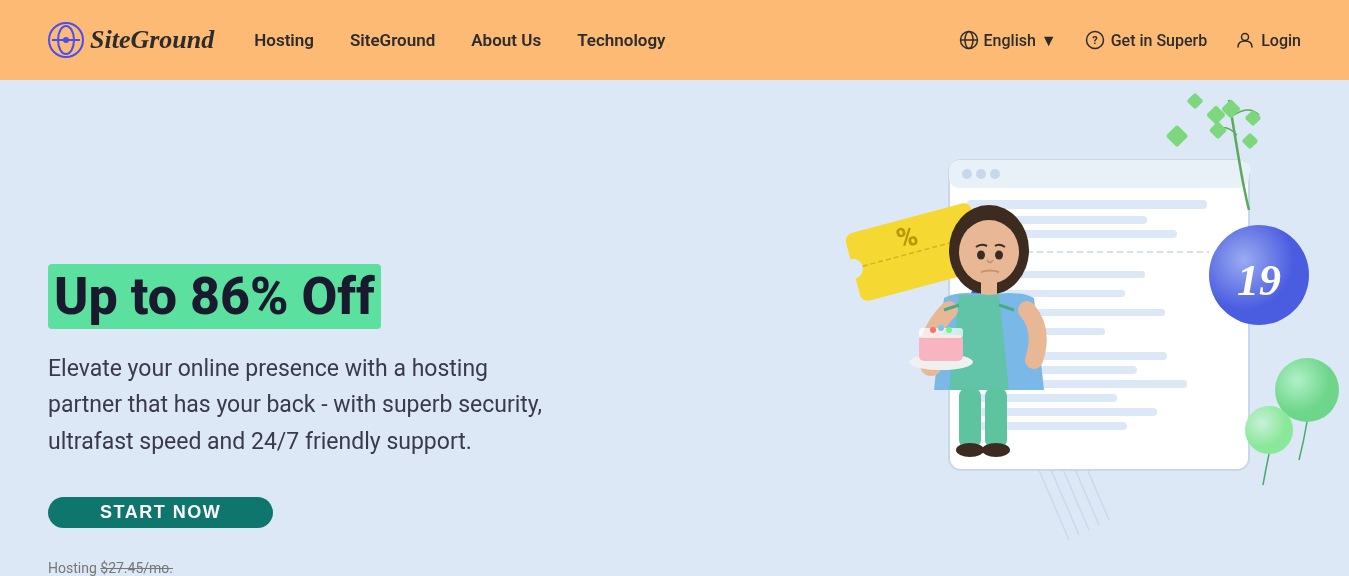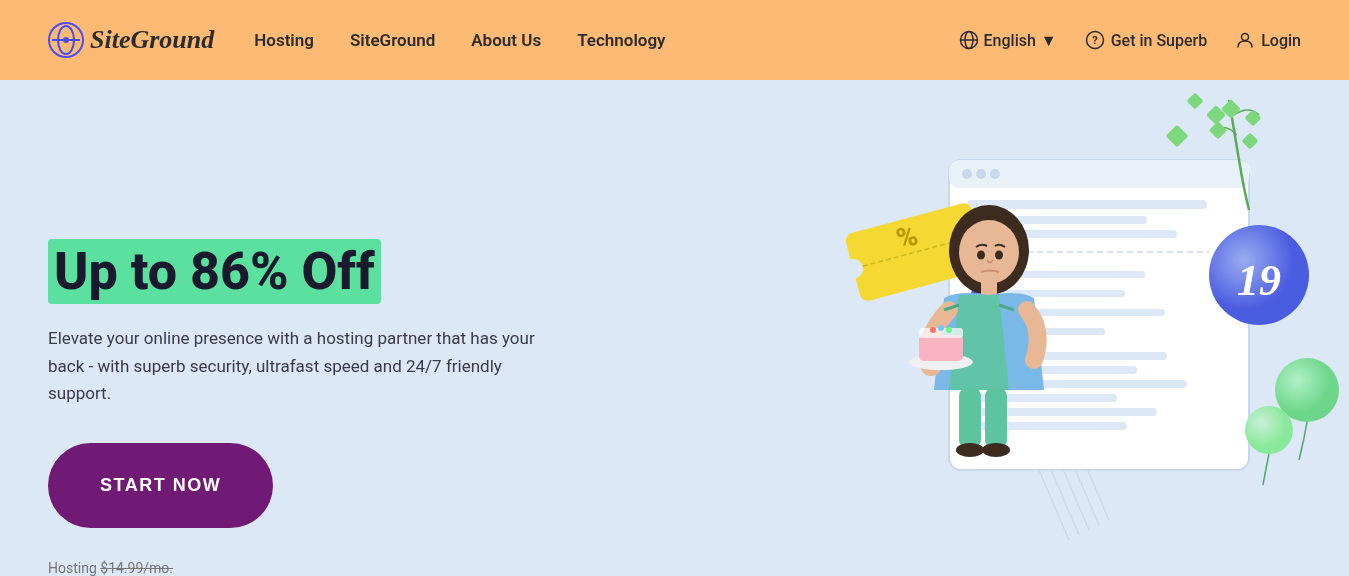--- a/index.html
+++ b/index.html
@@ -116,33 +116,33 @@
       margin-bottom: 24px;
     }
 
     .highlight {
       background-color: #5be0a0;
       padding: 2px 6px;
       border-radius: 4px;
     }
 
     .hero-subtitle {
-      font-size: 17px;
+      font-size: 23px;
       color: #3a3a4a;
       line-height: 1.6;
       max-width: 500px;
       margin-bottom: 36px;
     }
 
     .start-btn {
-      background-color: #701a75;
+      background-color: #0f766e;
       color: #ffffff;
       border: none;
       border-radius: 50px;
-      padding: 32px 52px;
+      padding: 5px 52px;
       font-size: 18px;
       font-weight: 700;
       letter-spacing: 1.5px;
       cursor: pointer;
       margin-bottom: 28px;
       display: inline-block;
     }
 
     .pricing-block {
       margin-top: 4px;
@@ -230,21 +230,21 @@
 
   <div class="hero-content">
     <h1 class="hero-title">
       <span class="highlight">Up to 86% Off</span><br>
     </h1>
     <p class="hero-subtitle">Elevate your online presence with a hosting partner that has your back - with superb security, ultrafast speed and 24/7 friendly support.</p>
     <button class="start-btn">START NOW</button>
     <div class="pricing-block">
       <div class="price-regular">
         <span>Hosting</span>
-        <s>$14.99/mo.</s>
+        <s>$27.45/mo.</s>
       </div>
     </div>
   </div>
 
   <div class="hero-illustration">
     <svg width="680" height="496" viewBox="0 0 680 496" fill="none" xmlns="http://www.w3.org/2000/svg">
 
       <g opacity="0.4" stroke="#b0c4de" stroke-width="1.5">
         <line x1="340" y1="320" x2="400" y2="460"></line>
         <line x1="350" y1="315" x2="410" y2="455"></line>

